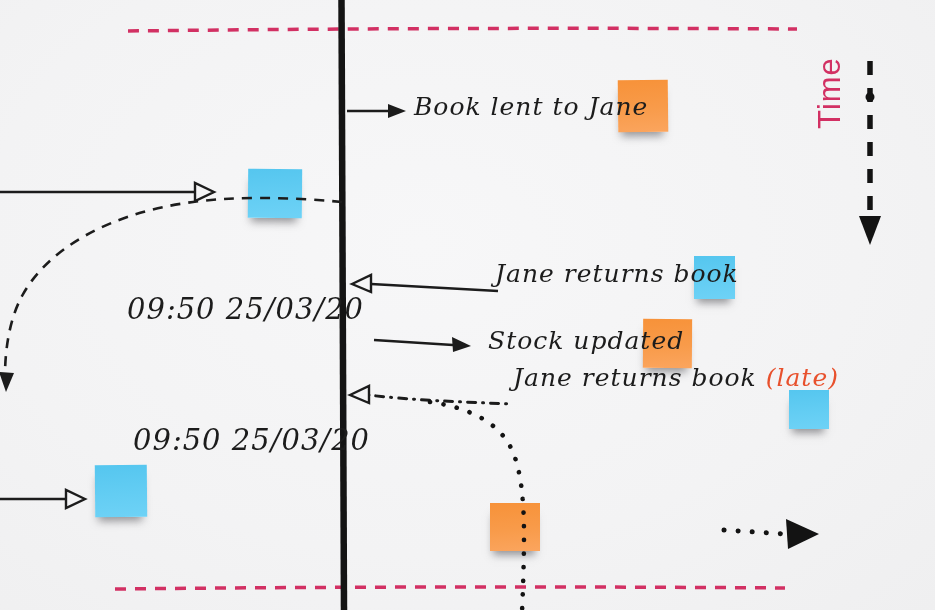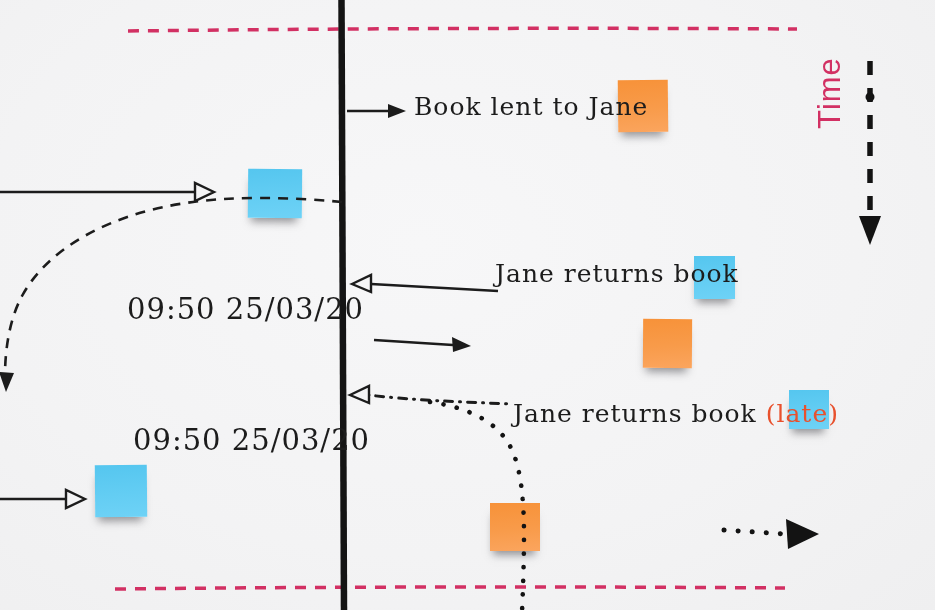--- a/index.html
+++ b/index.html
@@ -21,20 +21,21 @@
     position:absolute;z-index:2;
     box-shadow:-1px 8px 8px -4px rgba(70,70,75,.55);
   }
   .sticky.blue{background:linear-gradient(176deg,#55c6ef 0%,#63cdf3 55%,#6ed2f6 100%);}
   .sticky.orange{background:linear-gradient(176deg,#f79239 0%,#f89b4a 55%,#fba55e 100%);}
 
   
   .hand{
     position:absolute;z-index:4;
     font-family:"DejaVu Serif", cursive;
+    font-style:italic;
     color:#1c1c1c;
     letter-spacing:1px;
     white-space:nowrap;
     line-height:1.15;
   }
   .lbl{font-size:25px;}
   .stamp{font-size:29px;margin-top:39px;}
   .late{color:#e8512d;}
 
   .time-axis-label{
@@ -123,23 +124,24 @@
       <polygon points="870,245 859,216 881,216" fill="#131313"></polygon>
     </g>
   </svg>
 
   <div class="hand lbl" style="left:414px;top:93px;">Book lent to Jane</div>
 
   <div class="hand stamp" style="left:127px;top:254px;">09:50 25/03/20</div>
 
   <div class="hand lbl" style="left:495px;top:260px;">Jane returns book</div>
 
+  <div class="hand lbl" style="left:488px;top:327px;">Stock updated</div>
 
   <div class="hand stamp" style="left:133px;top:385px;">09:50 25/03/20</div>
 
-  <div class="hand lbl" style="left:513px;top:400px;text-align:center;">
+  <div class="hand lbl" style="left:513px;top:364px;text-align:center;">
     <span>Jane returns book </span><span class="late">(late)</span>
   </div>
 
 
   <div class="time-axis-label">Time</div>
 
 </div>
 
 </body></html>

